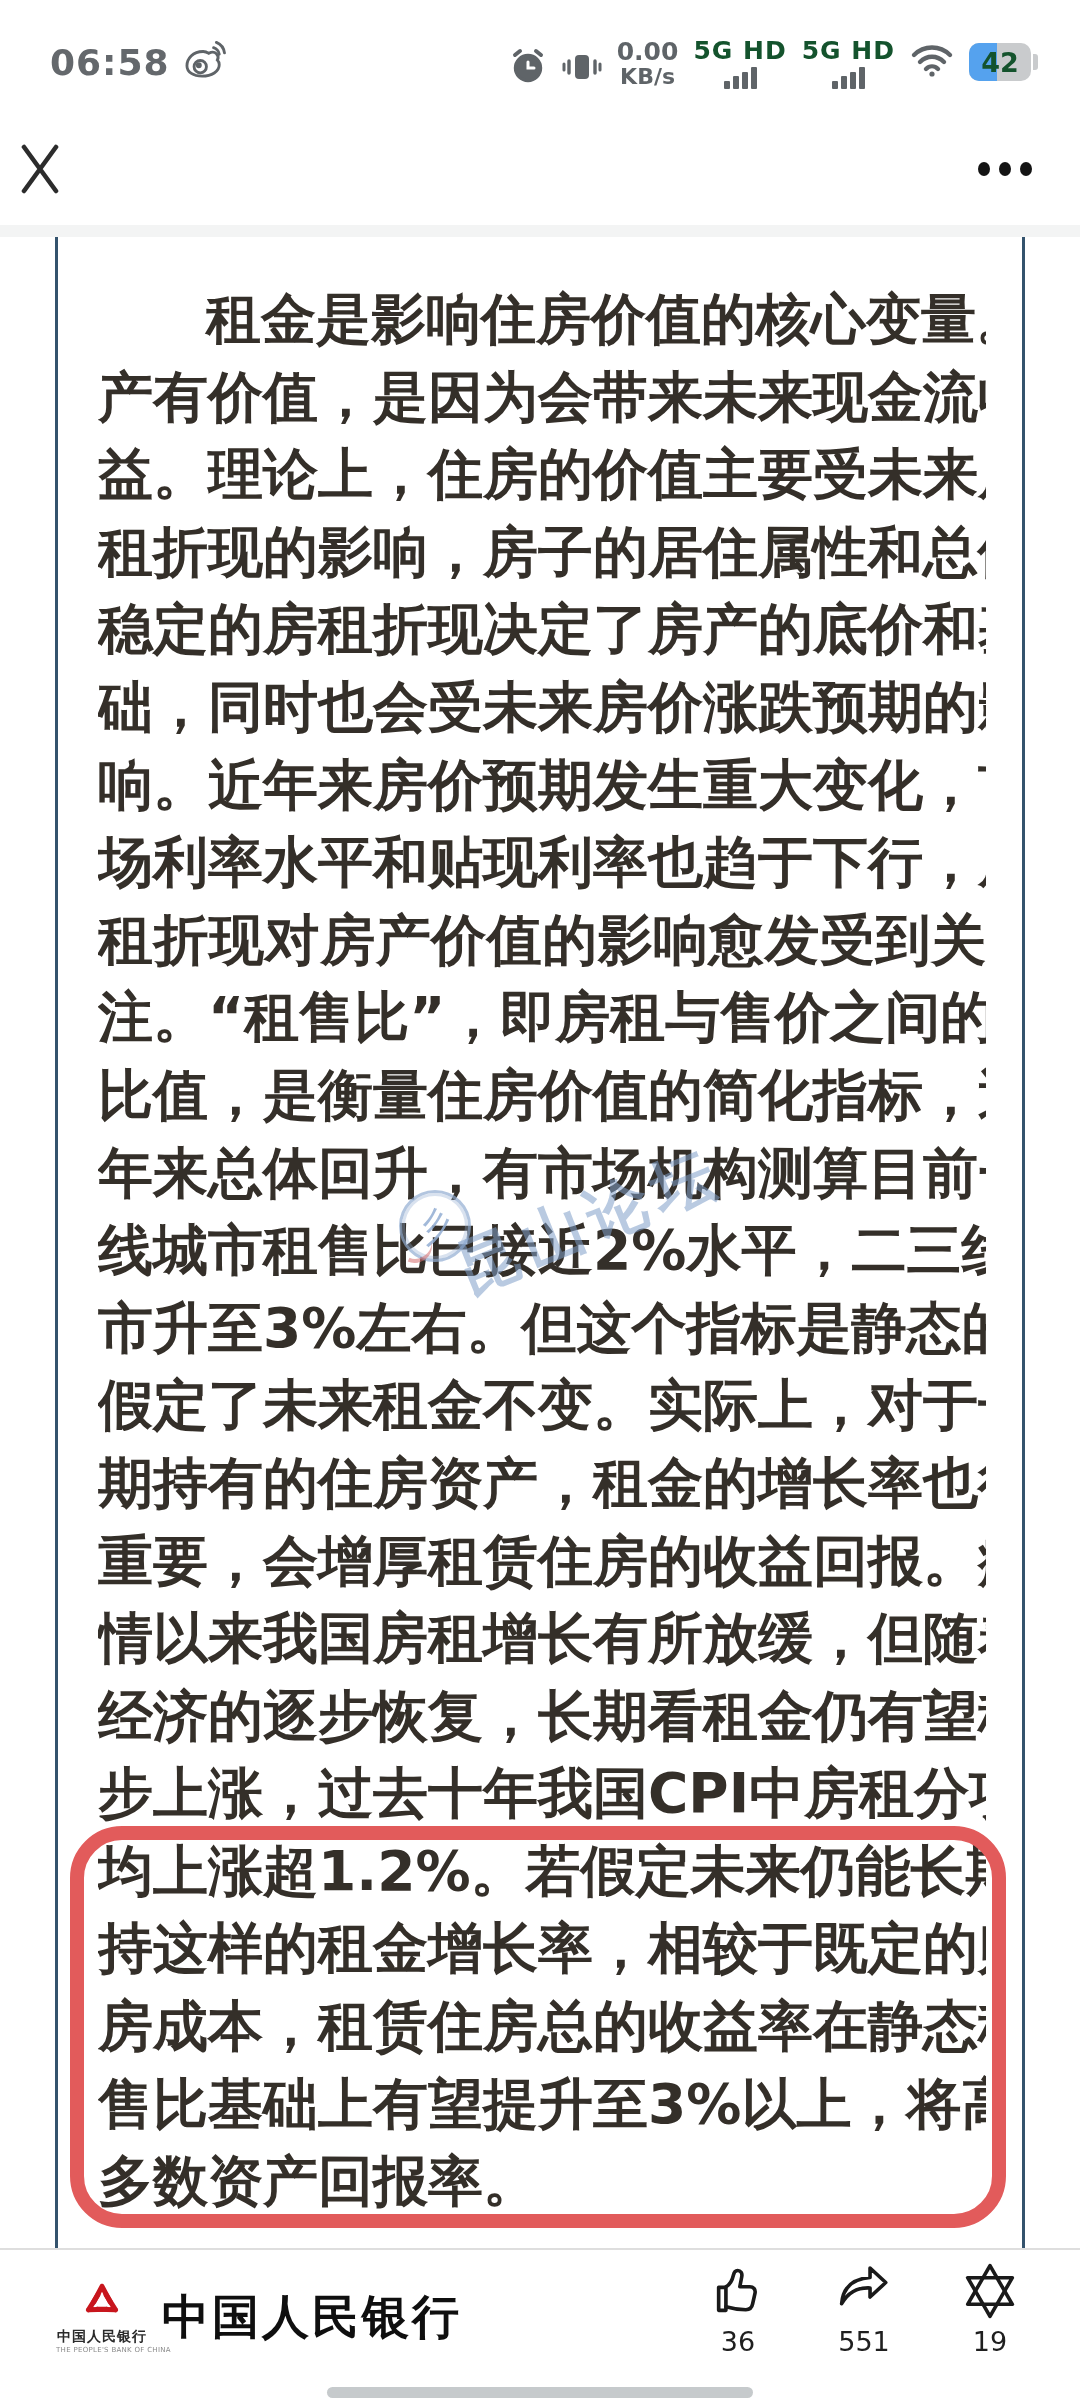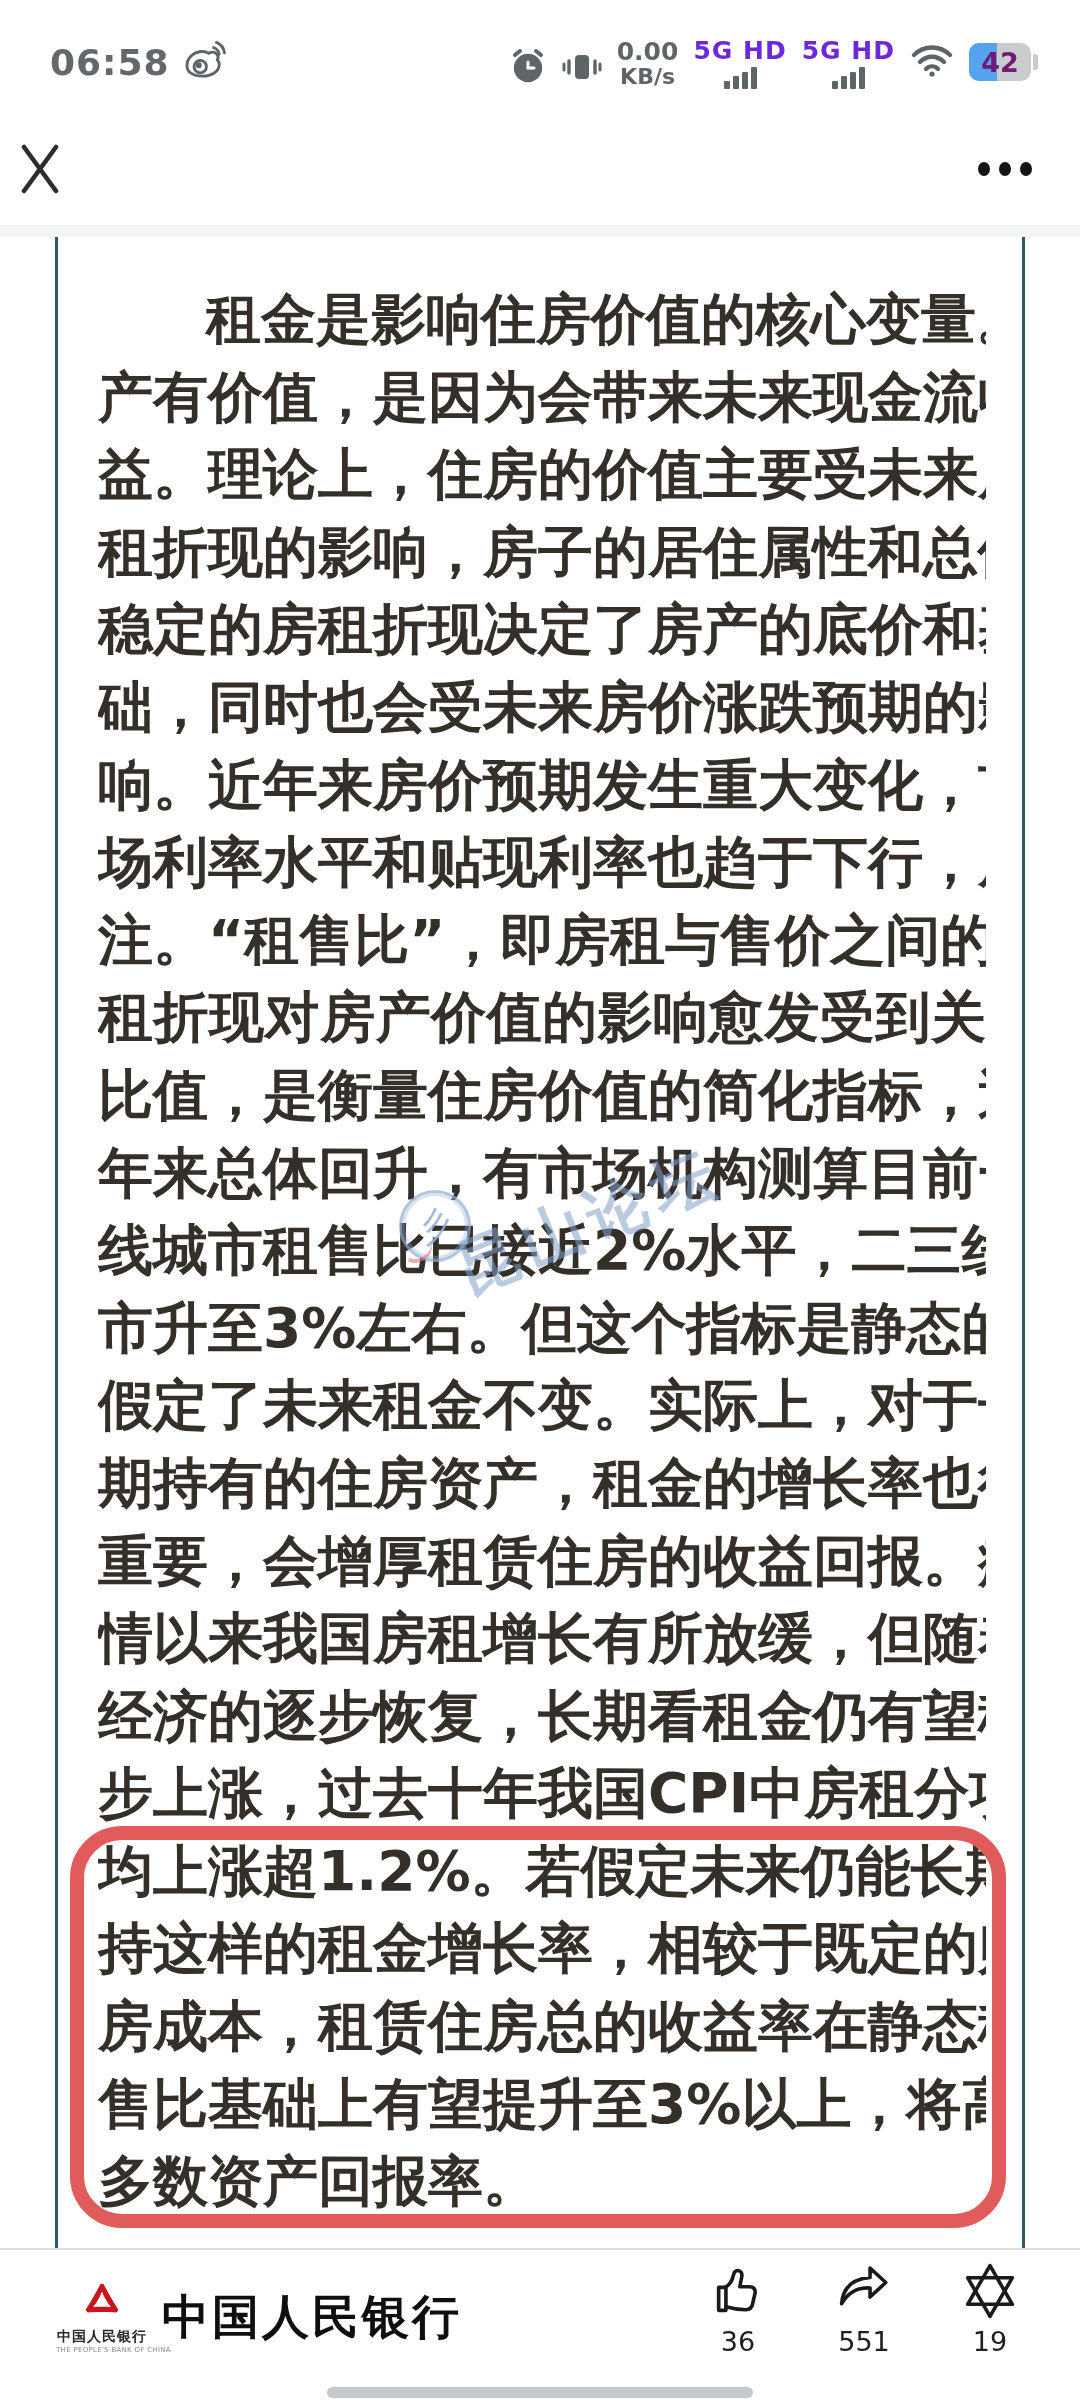--- a/index.html
+++ b/index.html
@@ -10,28 +10,28 @@
   .statusbar{position:absolute;left:50px;right:42px;top:30px;height:64px;
              display:flex;justify-content:space-between;align-items:center;gap:48px;}
   .sb-left{display:flex;align-items:center;gap:14px;}
   .sb-time{font-size:36px;font-weight:bold;color:#64686c;letter-spacing:1px;}
   .sb-right{display:flex;align-items:flex-end;gap:15px;justify-content:flex-end;}
   .sb-ico{color:#5f6468;}
   .speed{display:flex;flex-direction:column;align-items:center;line-height:1.05;
          color:#5f6468;font-weight:bold;}
   .speed .v{font-size:25px;} .speed .u{font-size:22px;}
   .sim{display:flex;flex-direction:column;align-items:center;gap:2px;}
-  .sim .lbl{font-size:25px;font-weight:bold;color:#6d28d9;letter-spacing:1px;}
+  .sim .lbl{font-size:25px;font-weight:bold;color:#14532d;letter-spacing:1px;}
   .bars{display:flex;align-items:flex-end;gap:3px;height:22px;}
   .bars i{display:block;width:6px;background:#5f6468;border-radius:1px;}
   .battery{position:relative;width:62px;height:38px;border-radius:10px;
            background:#c9cbcd;overflow:hidden;display:flex;align-items:center;
            justify-content:center;}
   .battery .fill{position:absolute;left:0;top:0;bottom:0;width:45%;background:#55a2ee;}
-  .battery .pct{position:relative;font-size:27px;font-weight:bold;color:#701a75;}
+  .battery .pct{position:relative;font-size:27px;font-weight:bold;color:#14532d;}
   .bat-nub{width:5px;height:16px;background:#c9cbcd;border-radius:0 3px 3px 0;
            margin-left:2px;align-self:center;}
 
   
   .navrow{position:absolute;left:0;right:0;top:138px;height:70px;}
   .close-btn{position:absolute;left:20px;top:6px;width:40px;height:50px;}
   .more-btn{position:absolute;right:48px;top:24px;display:flex;gap:9px;}
   .more-btn i{width:12px;height:14px;border-radius:50%;background:#141414;display:block;}
 
   
@@ -169,22 +169,22 @@
     <span class="lead">租金是影响住房价值的核心变量。</span>
   </div>
   <div id="article-lines">
       <div class="line">产有价值，是因为会带来未来现金流收</div>
       <div class="line">益。理论上，住房的价值主要受未来房</div>
       <div class="line">租折现的影响，房子的居住属性和总体</div>
       <div class="line">稳定的房租折现决定了房产的底价和基</div>
       <div class="line">础，同时也会受未来房价涨跌预期的影</div>
       <div class="line">响。近年来房价预期发生重大变化，市</div>
       <div class="line">场利率水平和贴现利率也趋于下行，房</div>
+      <div class="line">租折现对房产价值的影响愈发受到关</div>
       <div class="line">注。“租售比”，即房租与售价之间的</div>
-      <div class="line">租折现对房产价值的影响愈发受到关</div>
       <div class="line">比值，是衡量住房价值的简化指标，近</div>
       <div class="line">年来总体回升，有市场机构测算目前一</div>
       <div class="line">线城市租售比已接近2%水平，二三线城</div>
       <div class="line">市升至3%左右。但这个指标是静态的，</div>
       <div class="line">假定了未来租金不变。实际上，对于长</div>
       <div class="line">期持有的住房资产，租金的增长率也很</div>
       <div class="line">重要，会增厚租赁住房的收益回报。疫</div>
       <div class="line">情以来我国房租增长有所放缓，但随着</div>
       <div class="line">经济的逐步恢复，长期看租金仍有望稳</div>
       <div class="line">步上涨，过去十年我国CPI中房租分项年</div>

